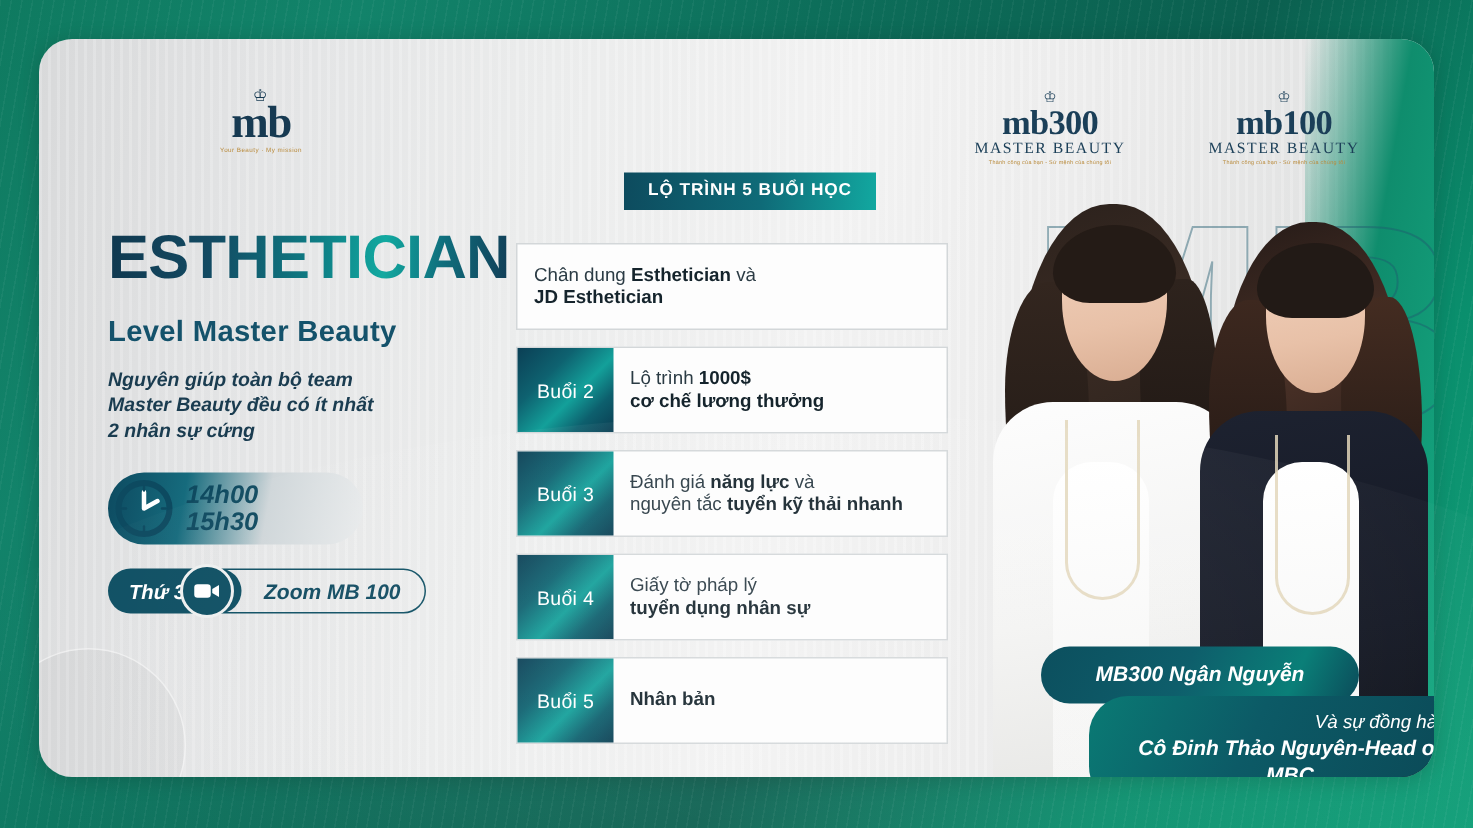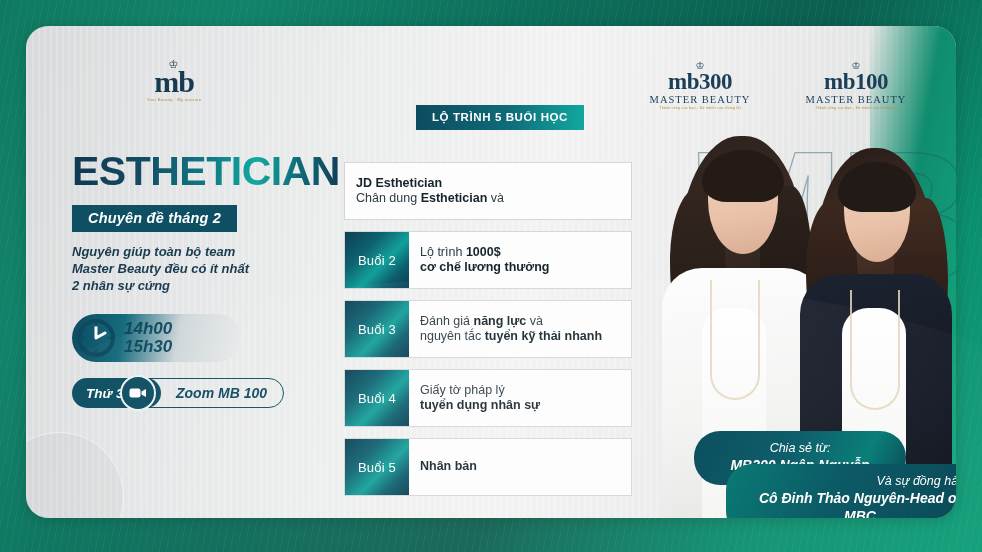--- a/index.html
+++ b/index.html
@@ -270,21 +270,21 @@
     border-radius: 50%;
     background: #0e4f63;
     border: 2.5px solid #eef0f0;
     display: flex; align-items: center; justify-content: center;
   }
 
   
   .route-tag {
     position: absolute;
     left: 390px;
-    top: 79px;
+    top: 89px;
     padding: 6px 16px 7px;
     background: linear-gradient(95deg, #0d4b5e 0%, #0f6b78 55%, #12a8a0 100%);
     color: #fff;
     font-size: 11.5px;
     font-weight: 700;
     letter-spacing: .6px;
   }
 
   .lessons {
     position: absolute;
@@ -477,21 +477,21 @@
         <div class="badge-title">
           <span>mb</span><span>100</span>
         </div>
         <div class="badge-sub">MASTER BEAUTY</div>
         <div class="badge-tag">Thành công của bạn - Sứ mệnh của chúng tôi</div>
       </div>
     </div>
 
     <div class="left">
       <div class="t-esthetician">ESTHETICIAN</div>
-      <div class="badge-month">Chuyên đề tháng 2</div>
+      <div class="t-level">Level Master Beauty</div>
       <div class="desc">
         <div>Nguyên giúp toàn bộ team</div>
         <div>Master Beauty đều có ít nhất</div>
         <div>2 nhân sự cứng</div>
       </div>
 
       <div class="time-pill">
         <svg class="clock" viewBox="0 0 44 44">
           <circle cx="22" cy="22" r="17" fill="none" stroke="#0d4a60" stroke-width="4"></circle>
           <path d="M22 11 L22 22 L31 17" fill="none" stroke="#ffffff" stroke-width="3" stroke-linecap="round" stroke-linejoin="round"></path>
@@ -522,22 +522,22 @@
           </svg>
         </div>
       </div>
     </div>
 
     <div class="route-tag">LỘ TRÌNH 5 BUỔI HỌC</div>
 
     <div class="lessons">
         <div class="lesson">
           <div class="lesson-body">
+            <div><span>Chân dung </span><b>Esthetician</b><span> và</span></div>
             <div><b>JD Esthetician</b></div>
-            <div><span>Chân dung </span><b>Esthetician</b><span> và</span></div>
           </div>
         </div>
         <div class="lesson">
           <div class="lesson-label">Buổi 2</div>
           <div class="lesson-body">
             <div><span>Lộ trình </span><b>1000$</b></div>
             <div><b>cơ chế lương thưởng</b></div>
           </div>
         </div>
         <div class="lesson">
@@ -584,21 +584,20 @@
         <div class="hair-front"></div>
         <div class="body"></div>
         <div class="shirt"></div>
         <div class="necklace"></div>
       </div>
 
       <div class="photo-fade"></div>
     </div>
 
     <div class="cap-1">
-      <div class="cap-small">Chia sẻ từ:</div>
       <div class="cap-strong">MB300 Ngân Nguyễn</div>
     </div>
     <div class="cap-2">
       <div class="cap-small">Và sự đồng hành</div>
       <div class="cap-strong">Cô Đinh Thảo Nguyên-Head of MBC</div>
     </div>
 
   </div>
 </div>
 

